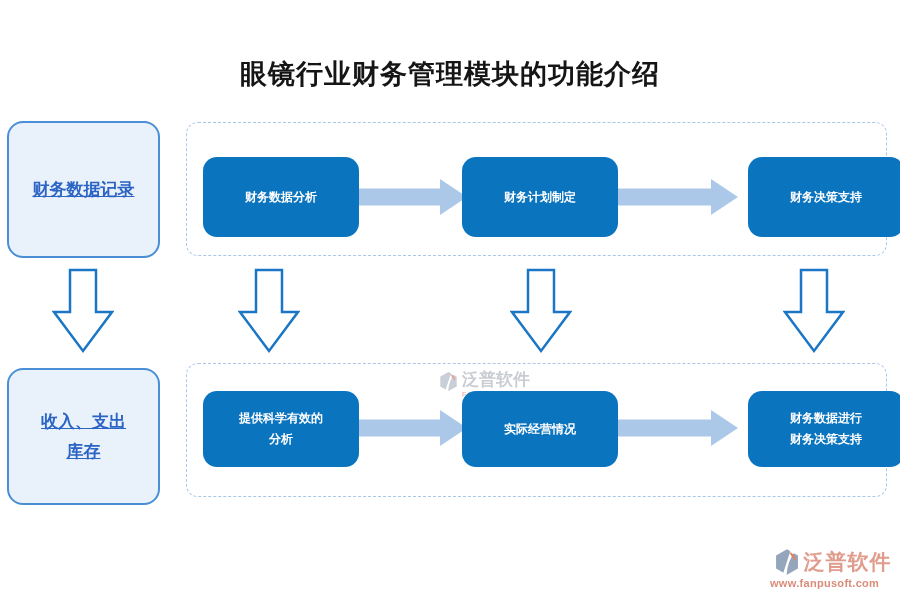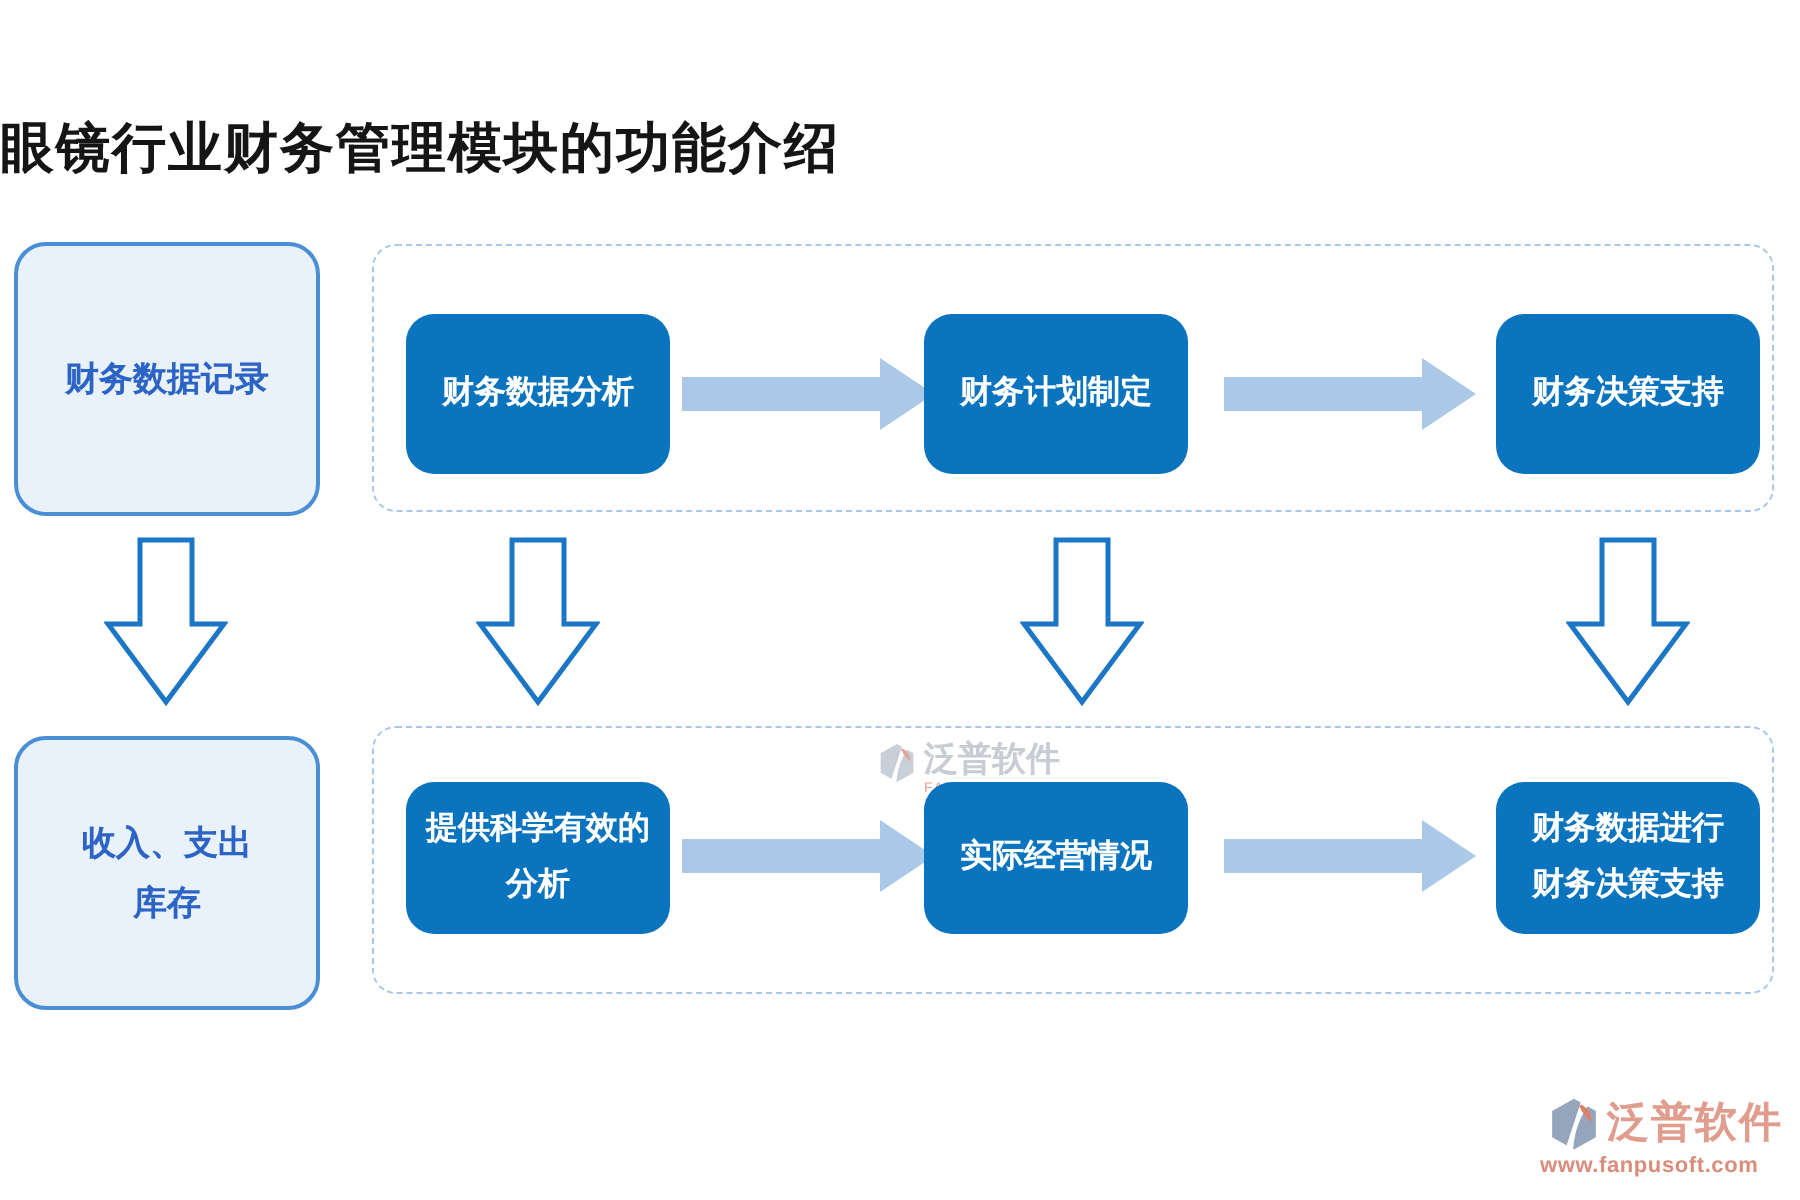--- a/index.html
+++ b/index.html
@@ -1,41 +1,41 @@
 <!DOCTYPE html>
 <html><head>
 <meta charset="utf-8">
 <style>
   html,body{margin:0;padding:0;}
   body{
     width:900px;height:600px;position:relative;background:#ffffff;
     font-family:"Liberation Sans",sans-serif;overflow:hidden;
   }
   .title{
-    position:absolute;left:0;top:56px;width:900px;
+    position:absolute;left:0;top:56px;width:900px;text-align:center;
     font-size:27px;font-weight:700;color:#151515;letter-spacing:1px;
   }
   .side-box{
     position:absolute;left:7px;width:149px;height:133px;
     background:#e9f1fb;border:2px solid #4a8fd6;border-radius:16px;
     display:flex;align-items:center;justify-content:center;text-align:center;
-    color:#2b64c4;font-weight:700;font-size:17px;line-height:1.75;white-space:pre-line;
+    color:#2b64c4;font-weight:700;font-size:17px;line-height:1.75;white-space:pre-line;text-decoration:underline;
   }
   .side-top{top:121px;}
   .side-bottom{top:368px;}
   .panel{
     position:absolute;left:186px;width:699px;height:132px;
     border:1.5px dashed #a9c7e7;border-radius:12px;background:transparent;
   }
   .panel-top{top:122px;}
   .panel-bottom{top:363px;}
   .flow-box{
-    position:absolute;width:132px;background:#0b74bf;border-radius:14px;
+    position:absolute;width:156px;background:#0b74bf;border-radius:14px;
     display:flex;align-items:center;justify-content:center;text-align:center;
-    color:#ffffff;font-weight:700;font-size:16px;line-height:1.75;white-space:pre-line;
+    color:#ffffff;font-weight:700;font-size:12px;line-height:1.75;white-space:pre-line;
     z-index:3;
   }
   .row-top{top:157px;height:80px;}
   .row-bottom{top:391px;height:76px;}
   .c1{left:203px;}.c2{left:462px;}.c3{left:748px;}
   .v-arrow{position:absolute;top:268px;z-index:2;}
   .va1{left:52px;}.va2{left:238px;}.va3{left:510px;}.va4{left:783px;}
   .h-arrow{position:absolute;z-index:2;}
   .ha-top{top:179px;}
   .ha-bottom{top:410px;}

